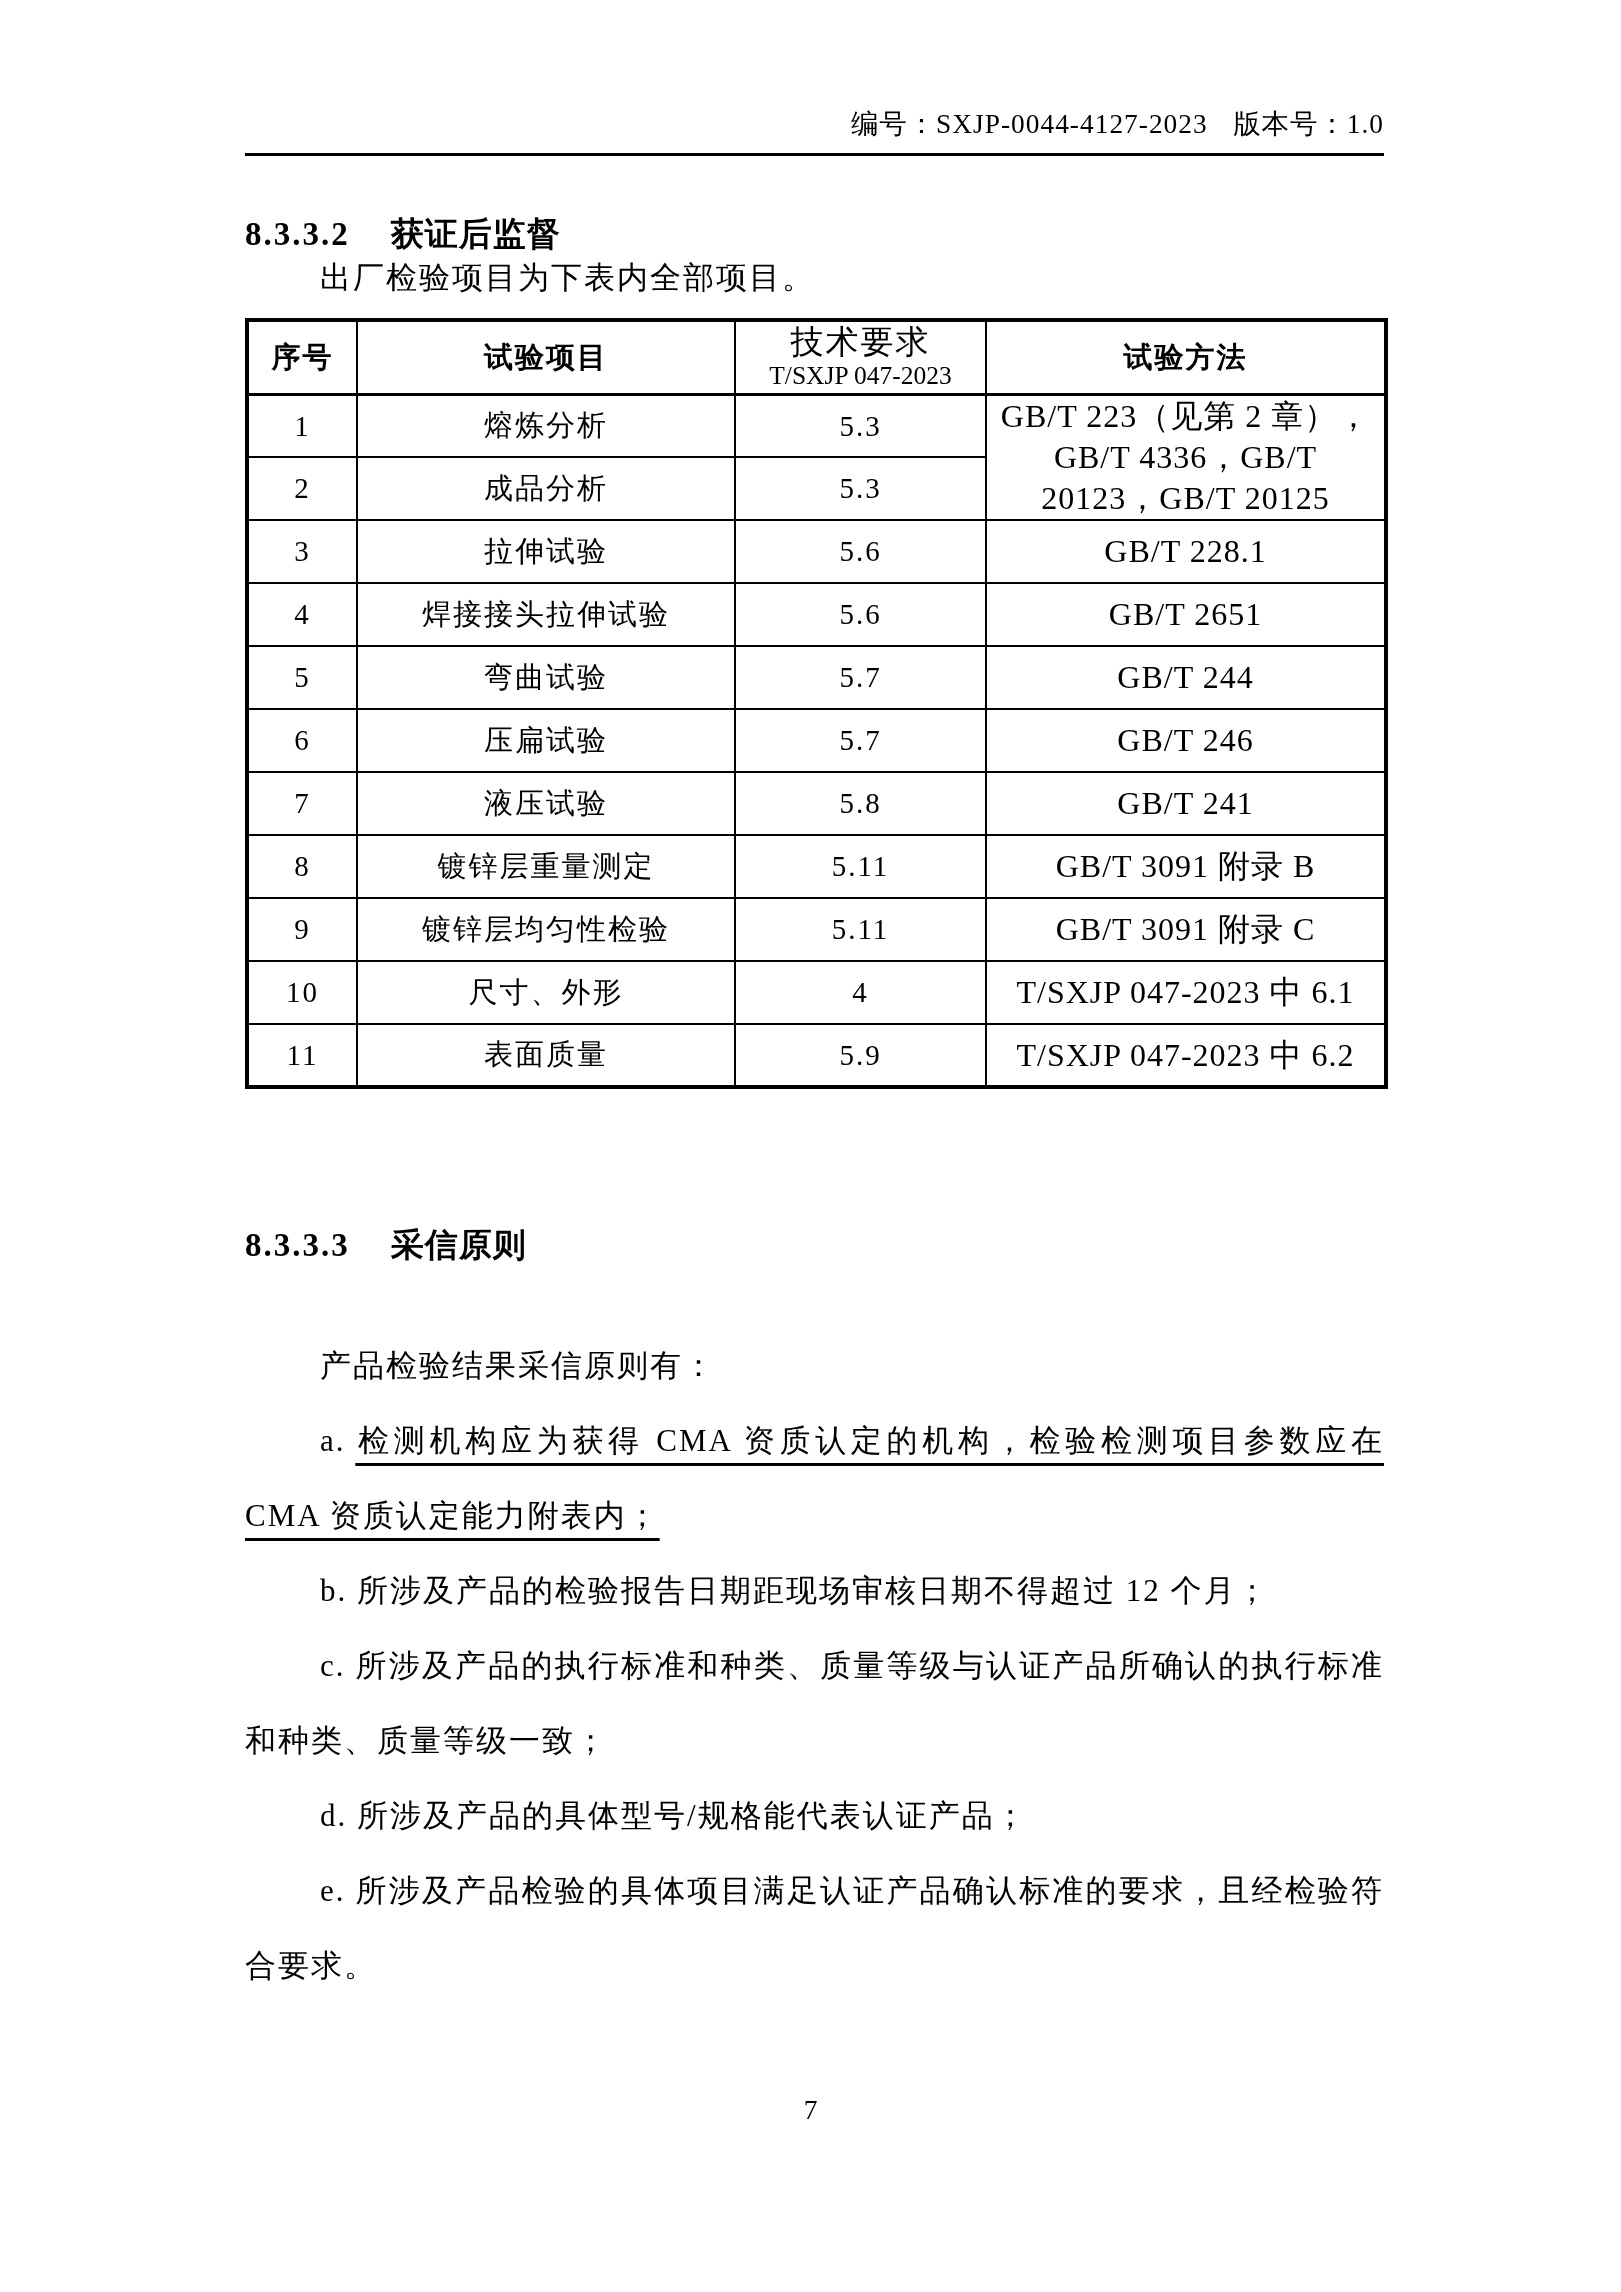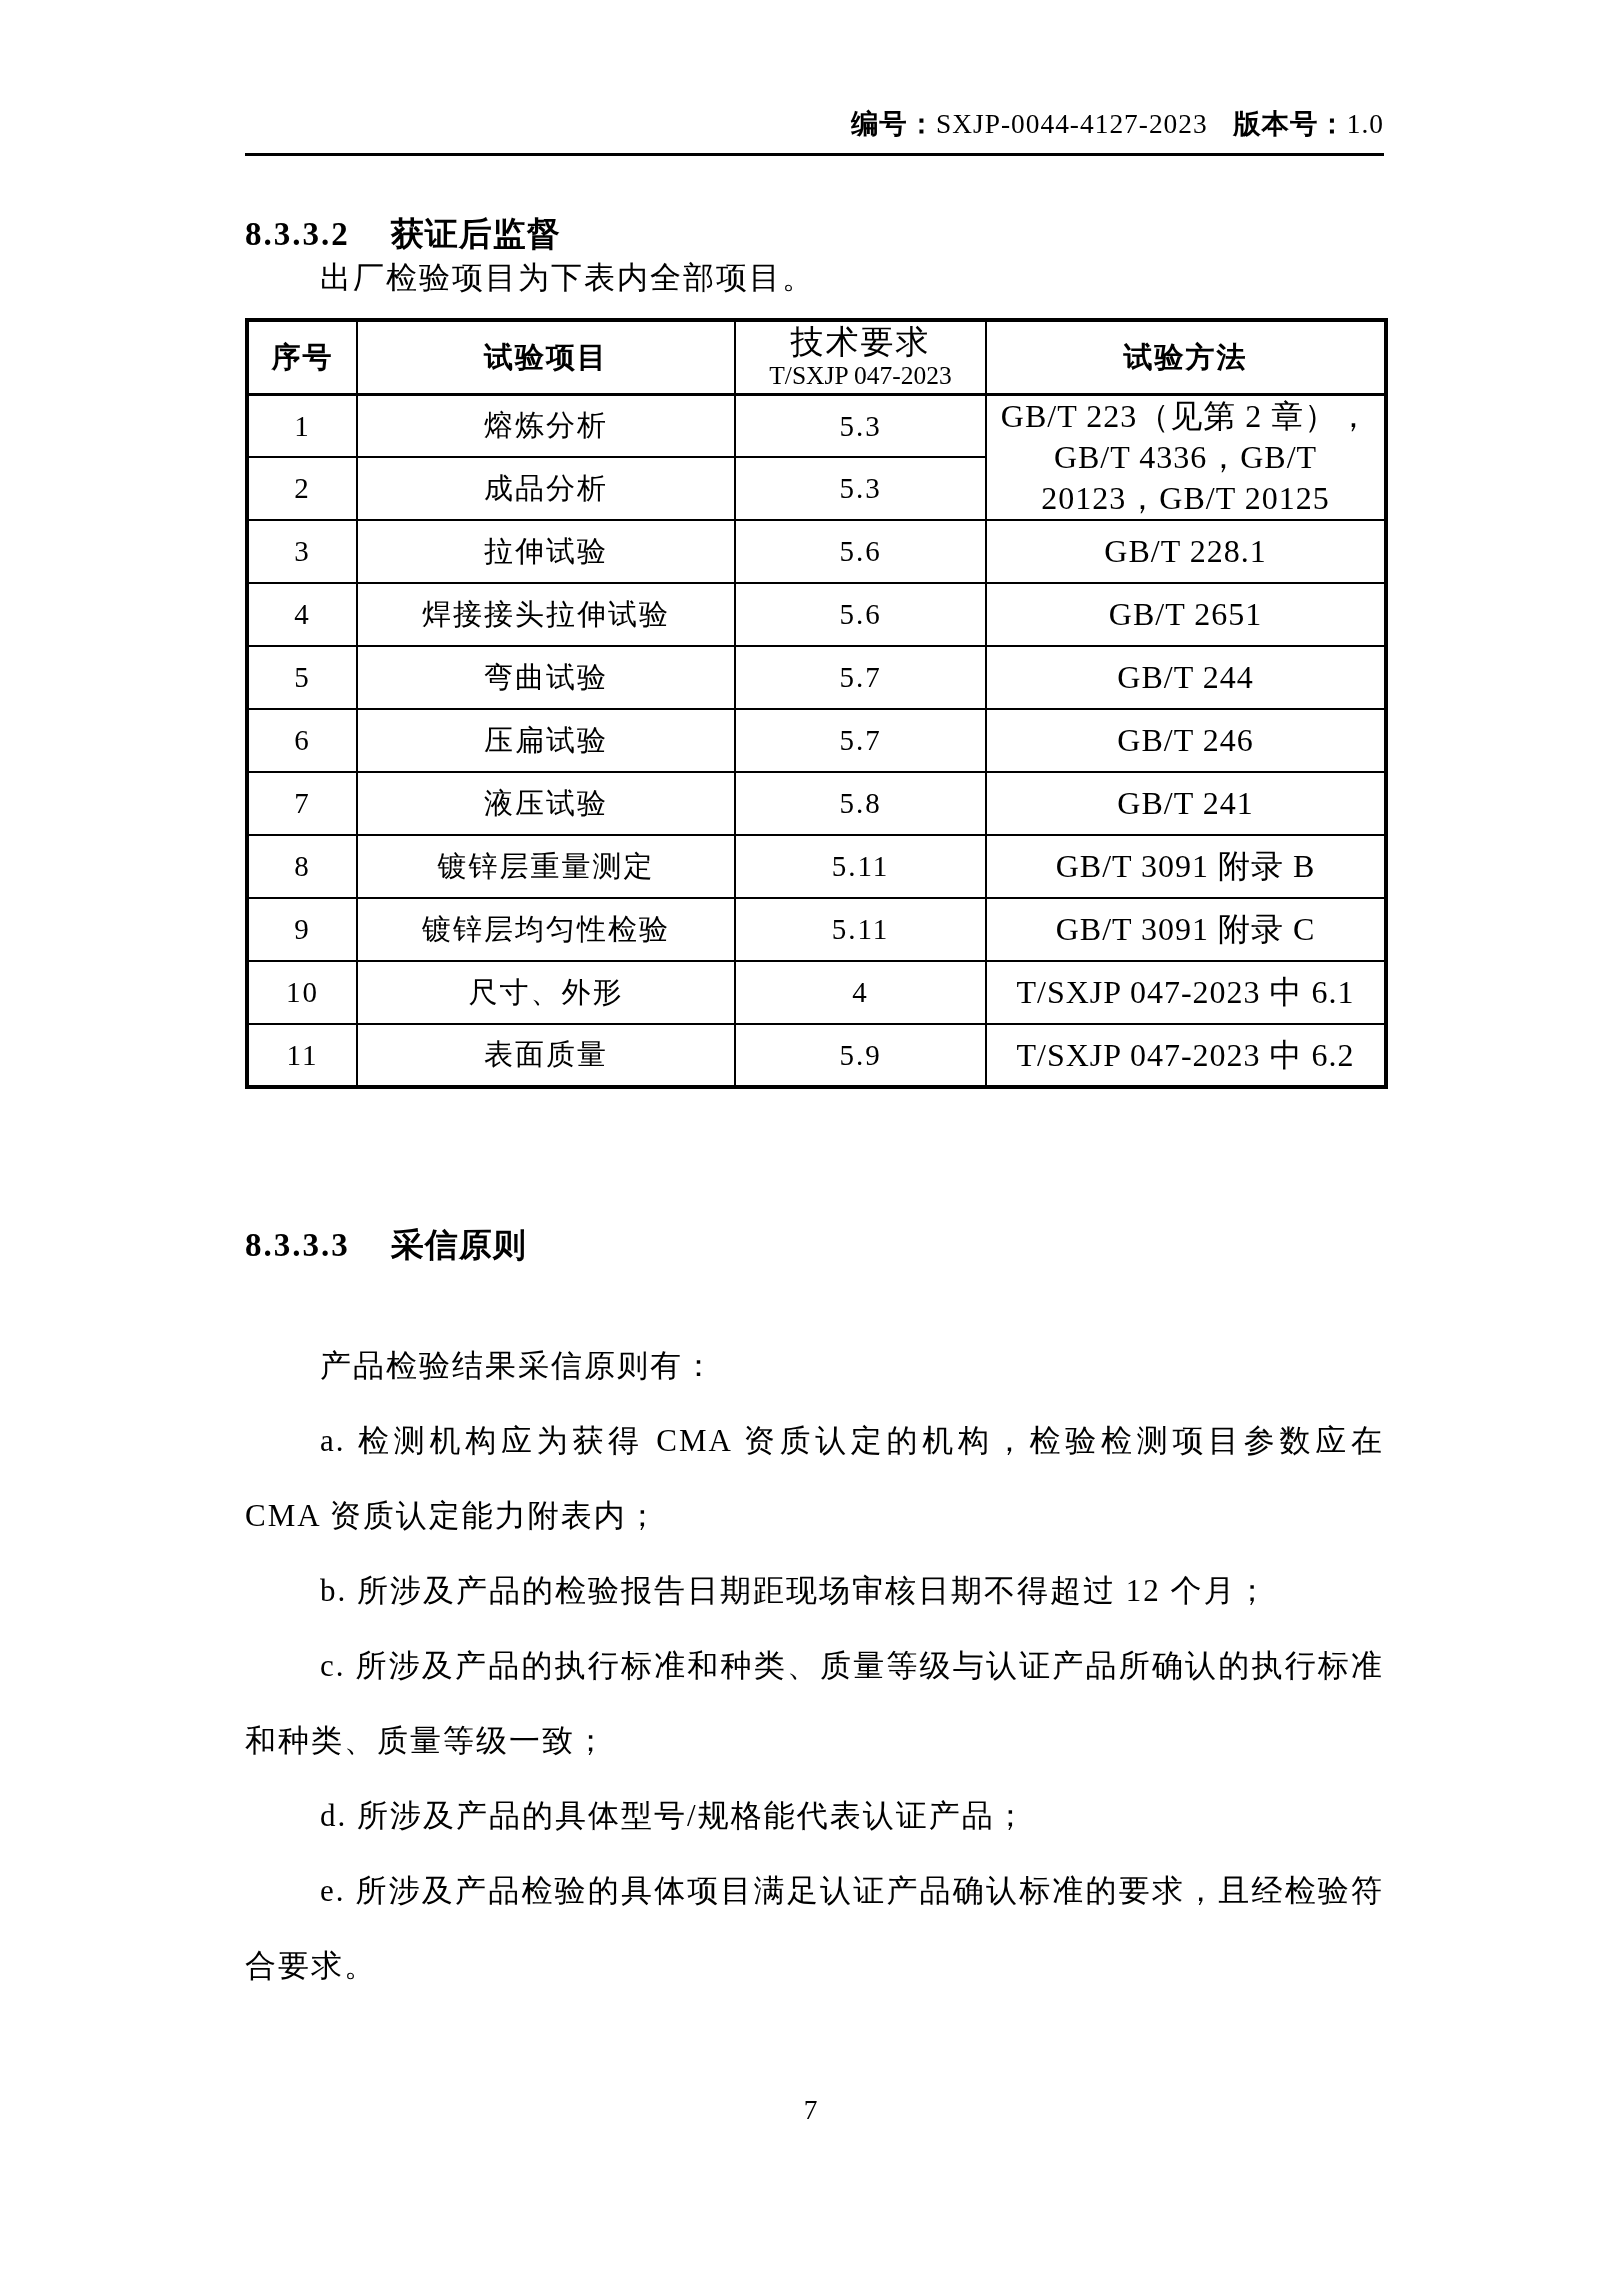--- a/index.html
+++ b/index.html
@@ -22,21 +22,21 @@
 
   
   .doc-header { padding-top: 108px; }
   .doc-header-text {
     text-align: right;
     font-size: 27.4px;
     line-height: 33px;
     letter-spacing: 1px;
     white-space: nowrap;
   }
-  .doc-header-text .lbl { font-weight: bold; }
+  .doc-header-text .lbl { font-weight: normal; }
   .doc-header-text .gap { display: inline-block; width: 25.5px; }
   .header-rule {
     margin-top: 11.8px;
     border: 0;
     border-top: 3.9px solid #000;
     height: 0;
   }
 
   
   .sec-heading {
@@ -55,20 +55,21 @@
     font-size: 31px;
     line-height: 75px;
     text-indent: 75px;
     text-align: justify;
     letter-spacing: 2px;
   }
   .intro-p { line-height: 43px; }
   .principles-block { margin-top: 61px; }
   .item-label { margin-right: 9.8px; }
   .underlined {
+    text-decoration: underline;
     text-decoration-thickness: 2.9px;
     text-underline-offset: 11.8px;
     margin-top: 42px;
   }
 
   
   table.spec-table {
     margin-top: 19.6px;
     width: 1139px;
     border-collapse: collapse;

